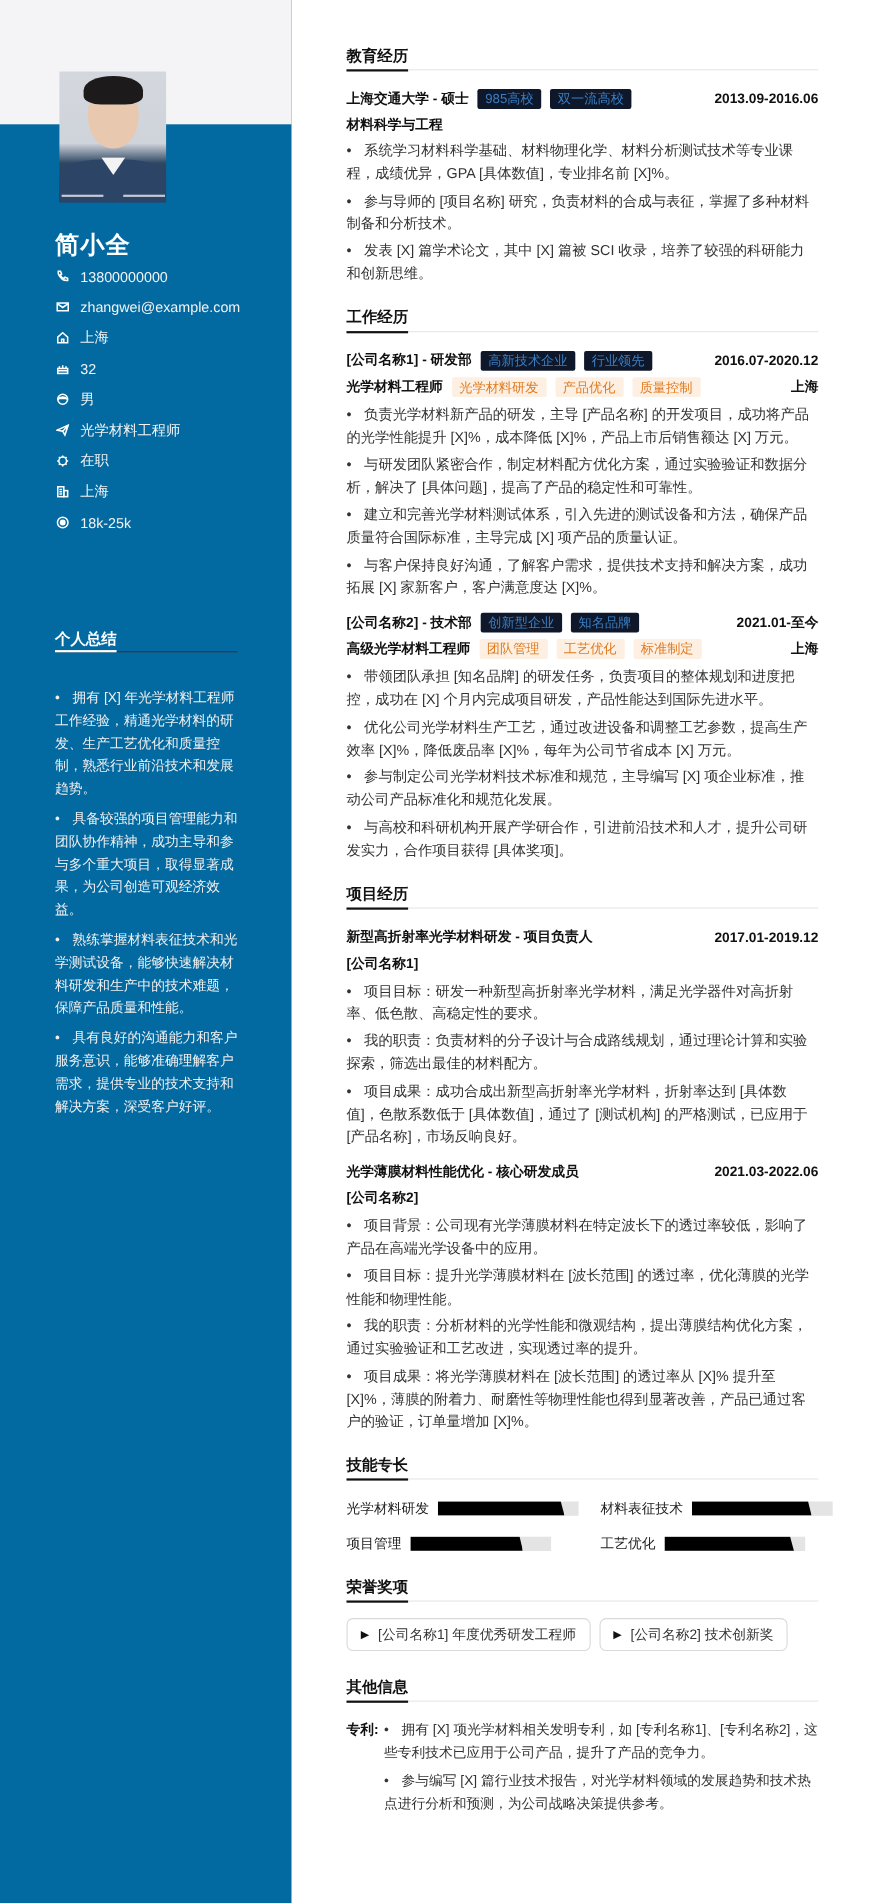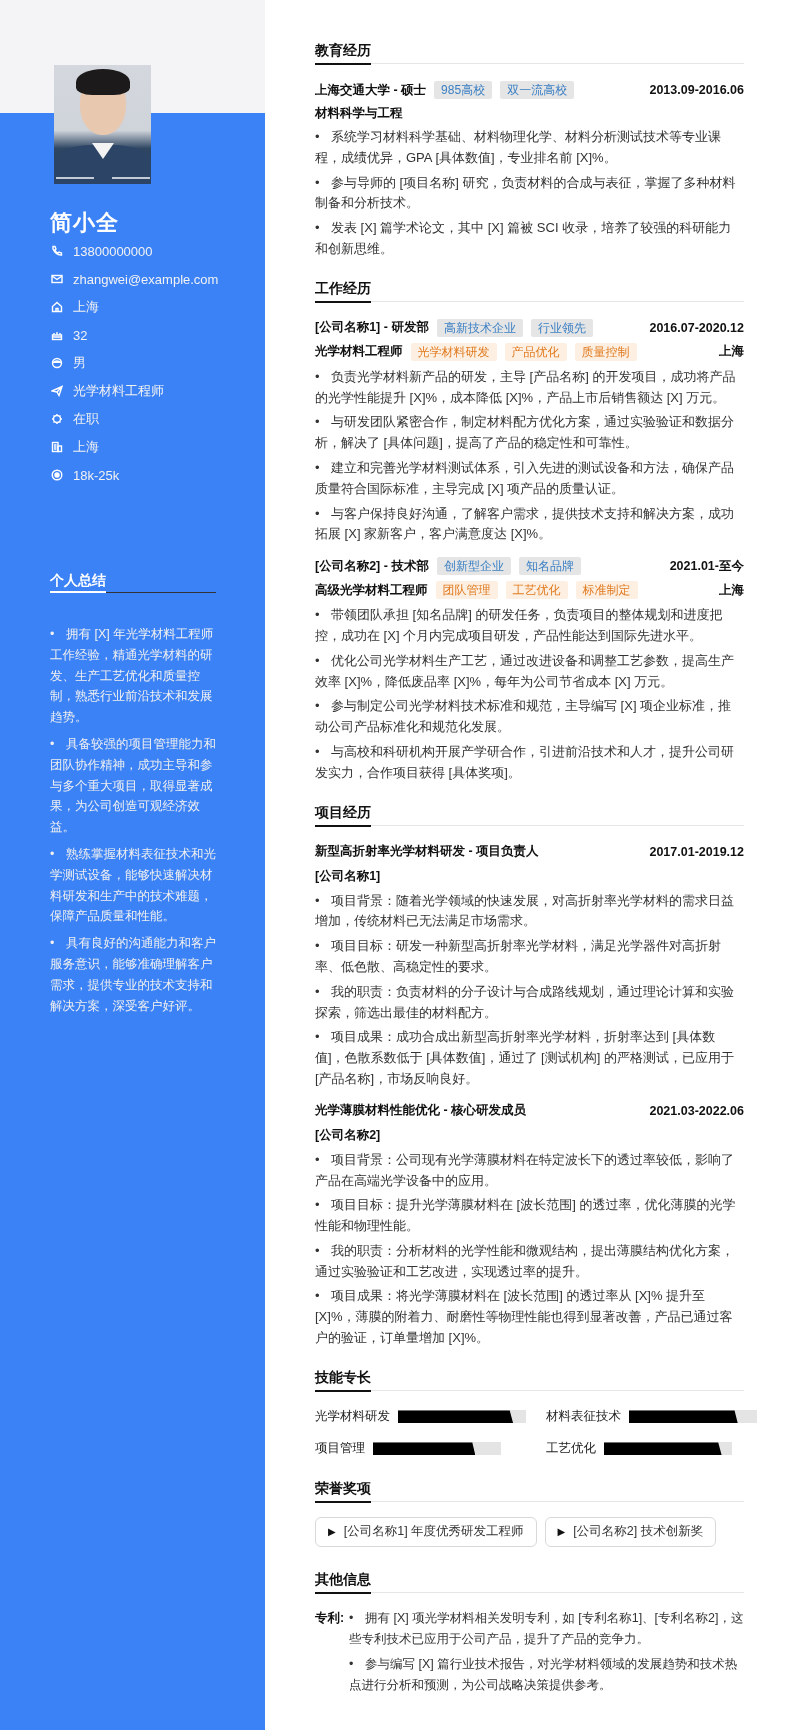--- a/index.html
+++ b/index.html
@@ -1,19 +1,19 @@
 <!DOCTYPE html>
 <html><head>
 <meta charset="utf-8">
 <style>
   * { box-sizing: border-box; margin: 0; padding: 0; }
   html, body { width: 794px; height: 1730px; background: #fff; overflow: hidden; }
   body { font-family: "Liberation Sans", "DejaVu Sans", sans-serif; color: #222; position: relative; }
 
-  .sidebar { position: absolute; left: 0; top: 0; width: 265px; height: 1730px; background: #3b82f6; }
+  .sidebar { position: absolute; left: 0; top: 0; width: 265px; height: 1730px; background: #0369a1; }
   .sidebar-top { position: absolute; left: 0; top: 0; width: 265px; height: 113px; background: #f4f4f6; }
   .photo { position: absolute; left: 54px; top: 65px; width: 97px; height: 119px; background: linear-gradient(180deg, #d4d8de 0%, #cfd3da 55%, #2f4763 70%, #24395a 100%); overflow: hidden; }
   .photo .head { position: absolute; left: 26px; top: 10px; width: 46px; height: 60px; border-radius: 46% 46% 48% 48%; background: #e9c8b0; }
   .photo .hair { position: absolute; left: 22px; top: 4px; width: 54px; height: 26px; border-radius: 50% 50% 30% 30%; background: #1c1a1a; }
   .photo .body { position: absolute; left: 0; top: 80px; width: 97px; height: 39px; border-radius: 40% 40% 0 0; background: #2c4466; }
   .photo .collar { position: absolute; left: 38px; top: 78px; width: 22px; height: 16px; background: #f3f3f3; clip-path: polygon(0 0, 100% 0, 50% 100%); }
   .photo .stripe { position: absolute; top: 112px; height: 2px; width: 38px; background: #c3cbd6; }
 
   .name { position: absolute; left: 50px; top: 208px; color: #fff; font-size: 22px; font-weight: bold; letter-spacing: 1px; }
   .contact-list { position: absolute; left: 50px; top: 237px; list-style: none; }
@@ -30,21 +30,21 @@
 
   .main { position: absolute; left: 315px; top: 40px; width: 429px; }
   .sec-title { font-size: 14px; font-weight: bold; color: #111; line-height: 20px; }
   .sec-rule { position: relative; height: 2px; margin-top: 3px; margin-bottom: 14px; }
   .sec-rule .thin { position: absolute; left: 0; right: 0; top: 0; height: 1px; background: #e6e6e6; }
   .sec-rule .thick { position: absolute; left: 0; top: 0; width: 56px; height: 2px; background: #111; }
 
   .row { display: flex; align-items: center; justify-content: space-between; font-size: 12.5px; font-weight: bold; color: #111; height: 22px; }
   .row .left { display: flex; align-items: center; }
   .tag { display: inline-block; font-weight: normal; font-size: 12px; padding: 1px 7px; border-radius: 2px; margin-left: 8px; line-height: 16px; }
-  .tag.blue { background: #e5e5e5; color: #3a7fc4; }
+  .tag.blue { background: #0f172a; color: #3a7fc4; }
   .tag.orange { background: #fdf0e3; color: #e07a1f; }
   .sub { font-size: 12.5px; font-weight: bold; color: #111; height: 24px; line-height: 24px; }
   .blist { list-style: none; font-size: 13px; line-height: 20.8px; color: #333; margin-top: 2px; }
   .blist li { margin-bottom: 4px; }
   .blist .dot { display: inline-block; width: 16px; }
   .entry { margin-bottom: 10px; }
   .section { margin-bottom: 18px; }
 
   .skills { display: grid; grid-template-columns: 1fr 1fr; row-gap: 10px; column-gap: 20px; margin-bottom: 18px; }
   .skill { display: flex; align-items: center; font-size: 12.5px; color: #222; height: 22px; }
@@ -264,21 +264,20 @@
         <div class="thick"></div>
       </div>
 
     <div class="entry">
       <div class="row">
         <span>新型高折射率光学材料研发 - 项目负责人</span>
         <span>2017.01-2019.12</span>
       </div>
       <div class="sub" style="height:26px;line-height:26px">[公司名称1]</div>
       <ul class="blist">
-        <li><span class="dot">•</span><span>项目背景：随着光学领域的快速发展，对高折射率光学材料的需求日益增加，传统材料已无法满足市场需求。</span></li>
         <li><span class="dot">•</span><span>项目目标：研发一种新型高折射率光学材料，满足光学器件对高折射率、低色散、高稳定性的要求。</span></li>
         <li><span class="dot">•</span><span>我的职责：负责材料的分子设计与合成路线规划，通过理论计算和实验探索，筛选出最佳的材料配方。</span></li>
         <li><span class="dot">•</span><span>项目成果：成功合成出新型高折射率光学材料，折射率达到 [具体数值]，色散系数低于 [具体数值]，通过了 [测试机构] 的严格测试，已应用于 [产品名称]，市场反响良好。</span></li>
       </ul>
     </div>
 
     <div class="entry">
       <div class="row">
         <span>光学薄膜材料性能优化 - 核心研发成员</span>
         <span>2021.03-2022.06</span>

